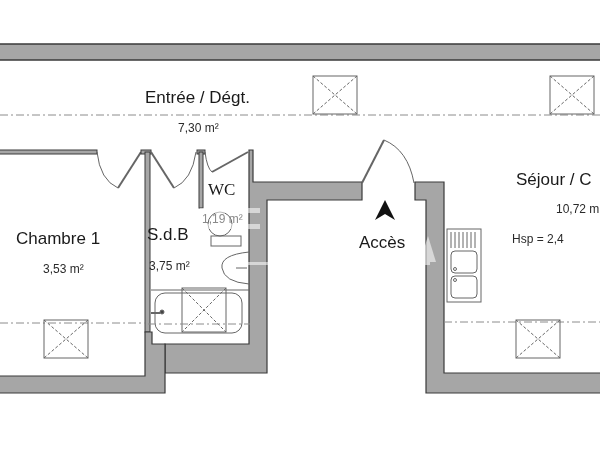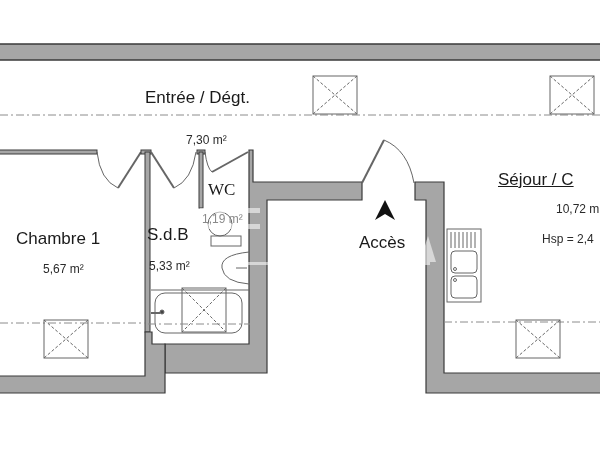--- a/index.html
+++ b/index.html
@@ -135,30 +135,30 @@
 
   <g opacity="0.55">
     <rect x="200" y="208" width="60" height="5" fill="#ffffff"></rect>
     <rect x="200" y="224" width="60" height="5" fill="#ffffff"></rect>
     <rect x="230" y="262" width="200" height="3" fill="#ffffff"></rect>
     <path d="M428,236 L436,262 L420,262 Z" fill="#ffffff"></path>
   </g>
 </svg>
 
 <div class="lbl room-name" style="left:145px; top:88px;">Entrée / Dégt.</div>
-<div class="lbl room-area" style="left:186px; top:121px;margin-top:12px;">7,30 m²</div>
+<div class="lbl room-area" style="left:178px; top:121px;">7,30 m²</div>
 
 <div class="lbl room-name" style="left:16px; top:229px;">Chambre 1</div>
-<div class="lbl room-area" style="left:43px; top:262px;">5,67 m²</div>
+<div class="lbl room-area" style="left:43px; top:262px;">3,53 m²</div>
 
 <div class="lbl room-name" style="left:147px; top:225px;">
   <span>S.d.B</span>
 </div>
-<div class="lbl room-area" style="left:149px; top:259px;">5,33 m²</div>
+<div class="lbl room-area" style="left:149px; top:259px;">3,75 m²</div>
 
 <div class="lbl room-name" style="left:208px; top:180px;font-family:Liberation Serif, serif;">WC</div>
 <div class="lbl room-area faded" style="left:202px; top:212px;">1,19 m²</div>
 
-<div class="lbl room-name" style="left:498px; top:170px;text-decoration:underline;">Séjour / C</div>
+<div class="lbl room-name" style="left:516px; top:170px;">Séjour / C</div>
 <div class="lbl room-area" style="left:556px; top:202px;">10,72 m</div>
-<div class="lbl room-area" style="left:542px; top:232px;">Hsp = 2,4</div>
+<div class="lbl room-area" style="left:512px; top:232px;">Hsp = 2,4</div>
 
 <div class="lbl room-name" style="left:359px; top:233px; font-size:17px;text-align:right;">Accès</div>
 
 </body></html>

